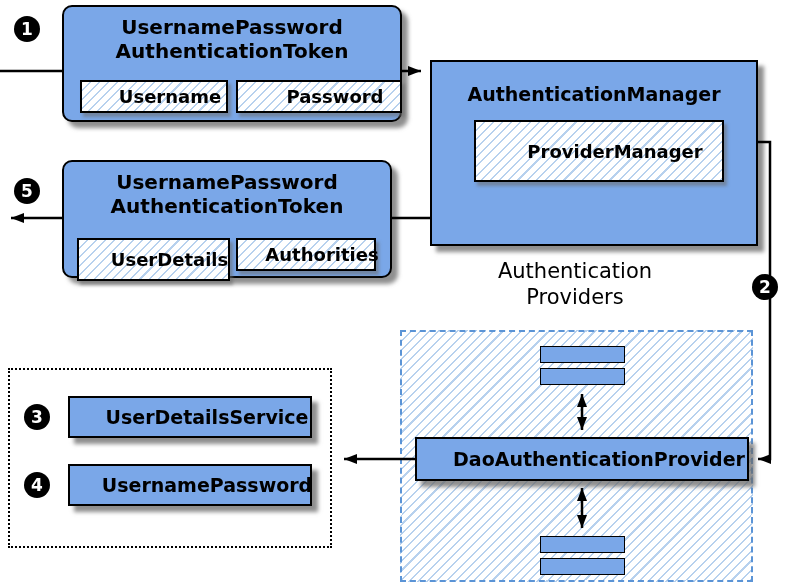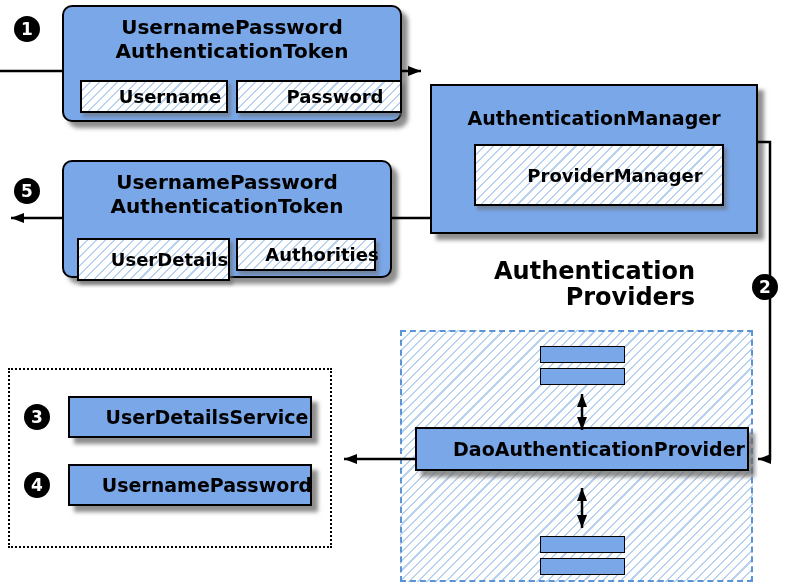--- a/index.html
+++ b/index.html
@@ -32,22 +32,22 @@
     white-space:nowrap;
     padding-left:32px;
   }
 
   .box-title {
     position:absolute; left:0; width:100%;
     text-align:center; font-weight:bold; font-size:20px; line-height:24px;
   }
 
   .plain-label {
-    position:absolute; text-align:right; font-weight:bold;
-    font-size:24px; line-height:26px;
+    position:absolute; text-align:center; font-weight:normal;
+    font-size:21px; line-height:26px;
   }
 
   .badge {
     position:absolute; z-index:10;
     width:26px; height:26px; border-radius:50%;
     background:#000; color:#fff;
     font-weight:bold; font-size:17px;
     display:flex; align-items:center; justify-content:center;
   }
 
@@ -109,21 +109,21 @@
 
   <div class="blue-box rounded" style="left:62px; top:5px; width:340px; height:117px">
     <div class="box-title" style="top:8px">
       <div>UsernamePassword</div>
       <div>AuthenticationToken</div>
     </div>
     <div class="field hatch" style="left:16px; top:73px; width:148px; height:33px">Username</div>
     <div class="field hatch" style="left:172px; top:73px; width:166px; height:33px">Password</div>
   </div>
 
-  <div class="blue-box" style="left:430px; top:84px; width:328px; height:150px">
+  <div class="blue-box" style="left:430px; top:60px; width:328px; height:186px">
     <div class="box-title" style="top:20px; font-size:19px">AuthenticationManager</div>
     <div class="field hatch" style="left:42px; top:58px; width:250px; height:62px">ProviderManager</div>
   </div>
 
   <div class="blue-box rounded" style="left:62px; top:160px; width:330px; height:118px">
     <div class="box-title" style="top:8px">
       <div>UsernamePassword</div>
       <div>AuthenticationToken</div>
     </div>
     <div class="field hatch" style="left:13px; top:76px; width:153px; height:43px">UserDetails</div>
@@ -135,21 +135,21 @@
     <div>Providers</div>
   </div>
 
   <div class="dashed-container hatch" style="left:400px; top:330px; width:353px; height:252px"></div>
 
   <div class="bar" style="left:540px; top:346px"></div>
   <div class="bar" style="left:540px; top:368px"></div>
   <div class="bar" style="left:540px; top:536px"></div>
   <div class="bar" style="left:540px; top:558px"></div>
 
-  <div class="simple-box" style="left:415px; top:427px; width:334px; height:44px">DaoAuthenticationProvider</div>
+  <div class="simple-box" style="left:415px; top:437px; width:334px; height:44px">DaoAuthenticationProvider</div>
 
   <div class="dotted-container" style="left:8px; top:368px; width:324px; height:180px"></div>
 
   <div class="simple-box" style="left:68px; top:396px; width:244px; height:42px">UserDetailsService</div>
 
   <div class="simple-box" style="left:68px; top:464px; width:244px; height:42px">UsernamePassword</div>
 
 </div>
 
 </body></html>

